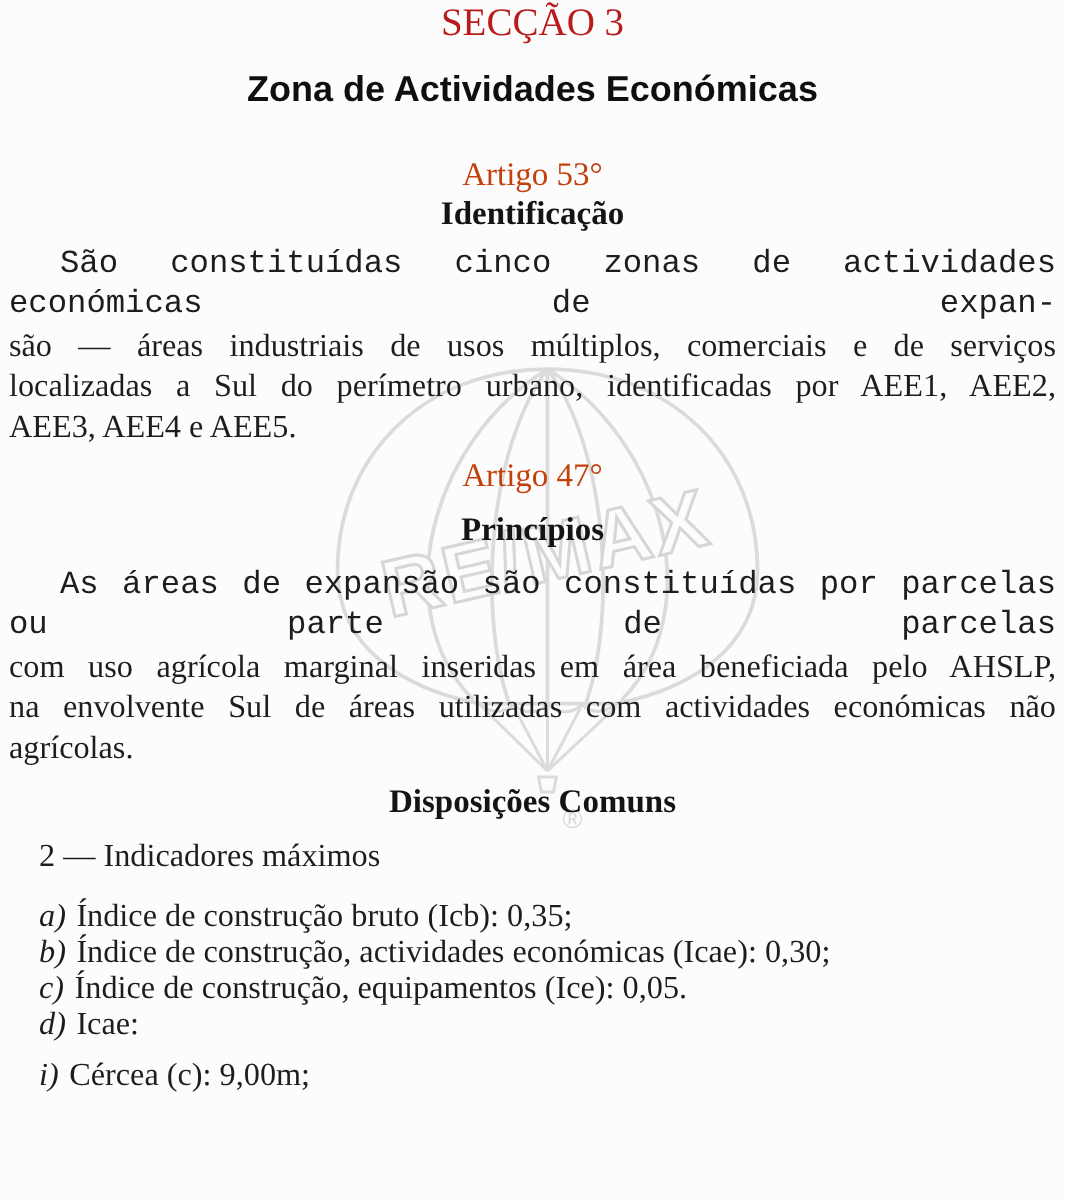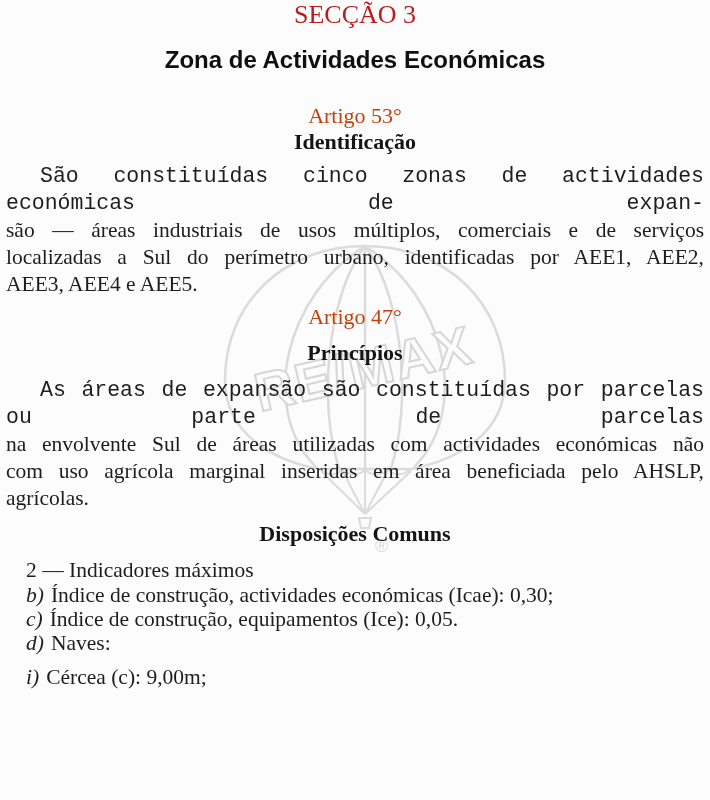--- a/index.html
+++ b/index.html
@@ -128,36 +128,39 @@
       <div class="jline indent">São constituídas cinco zonas de actividades económicas de expan-</div>
       <div class="jline">são — áreas industriais de usos múltiplos, comerciais e de serviços</div>
       <div class="jline">localizadas a Sul do perímetro urbano, identificadas por AEE1, AEE2,</div>
       <div class="lline">AEE3, AEE4 e AEE5.</div>
     </div>
 
     <div class="art-num mt6">Artigo 47°</div>
     <div class="art-title mt10">Princípios</div>
     <div class="para mt11">
       <div class="jline indent">As áreas de expansão são constituídas por parcelas ou parte de parcelas</div>
+      <div class="jline">com uso agrícola marginal inseridas em área beneficiada pelo AHSLP,</div>
       <div class="jline">na envolvente Sul de áreas utilizadas com actividades económicas não</div>
-      <div class="jline">com uso agrícola marginal inseridas em área beneficiada pelo AHSLP,</div>
       <div class="lline">agrícolas.</div>
     </div>
 
     <div class="art-title mt9">Disposições Comuns</div>
 
     <div class="list-intro">2 — Indicadores máximos</div>
 
+    <div class="li mt15">
+      <span class="marker">a)</span><span>Índice de construção bruto (Icb): 0,35;</span>
+    </div>
     <div class="li">
       <span class="marker">b)</span><span>Índice de construção, actividades económicas (Icae): 0,30;</span>
     </div>
     <div class="li">
       <span class="marker">c)</span><span>Índice de construção, equipamentos (Ice): 0,05.</span>
     </div>
     <div class="li">
-      <span class="marker">d)</span><span>Naves:</span>
+      <span class="marker">d)</span><span>Icae:</span>
     </div>
     <div class="li mt10">
       <span class="marker">i)</span><span>Cércea (c): 9,00m;</span>
     </div>
 
   </div>
 </div>
 
 </body></html>

